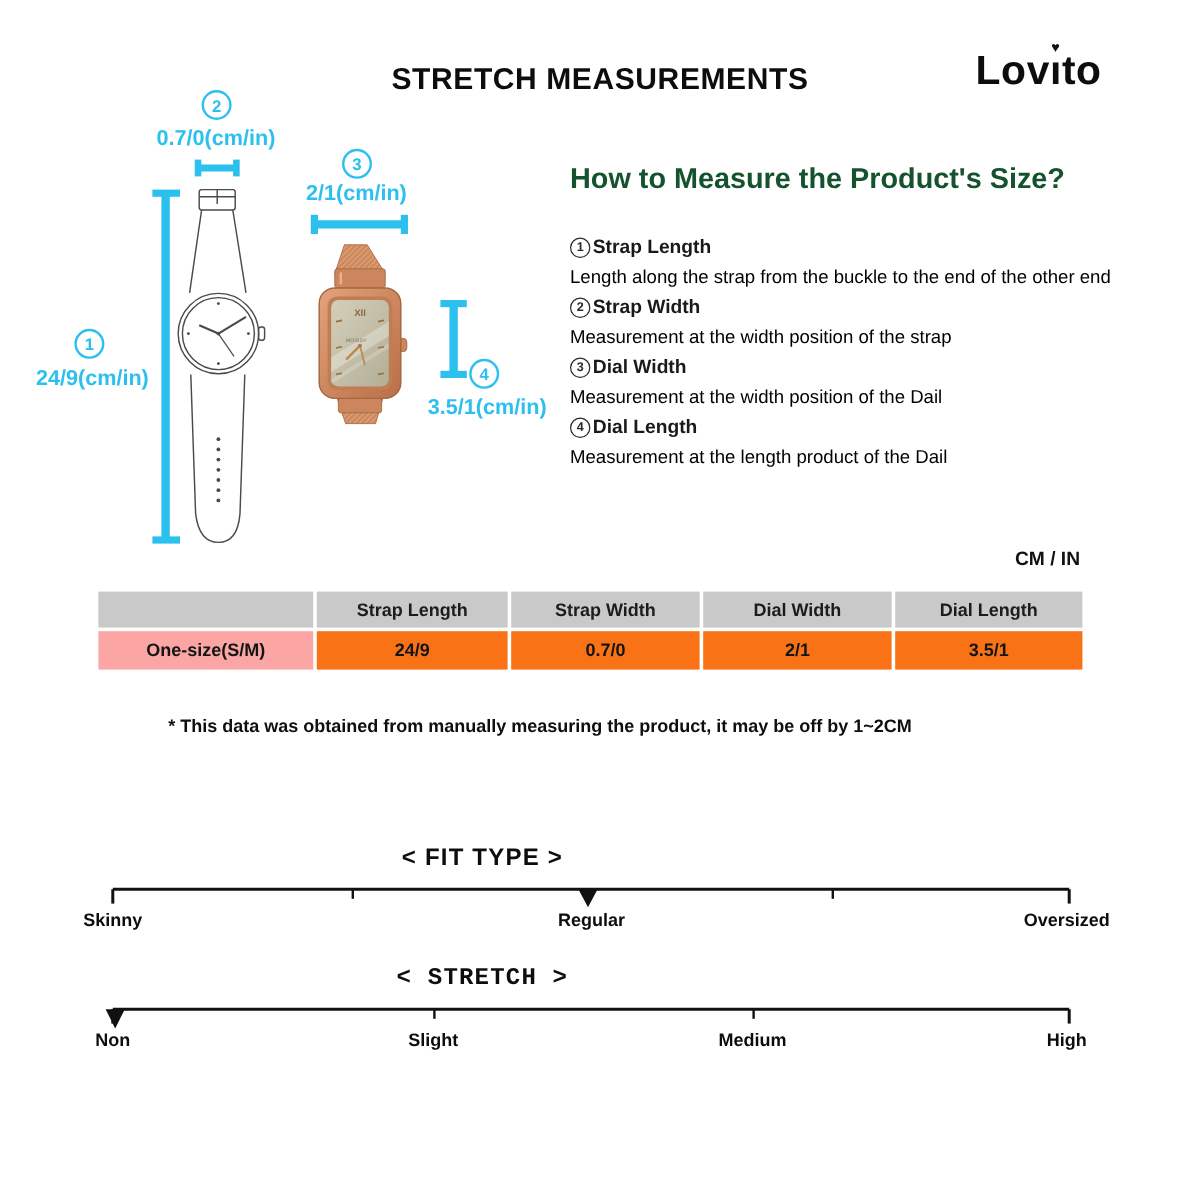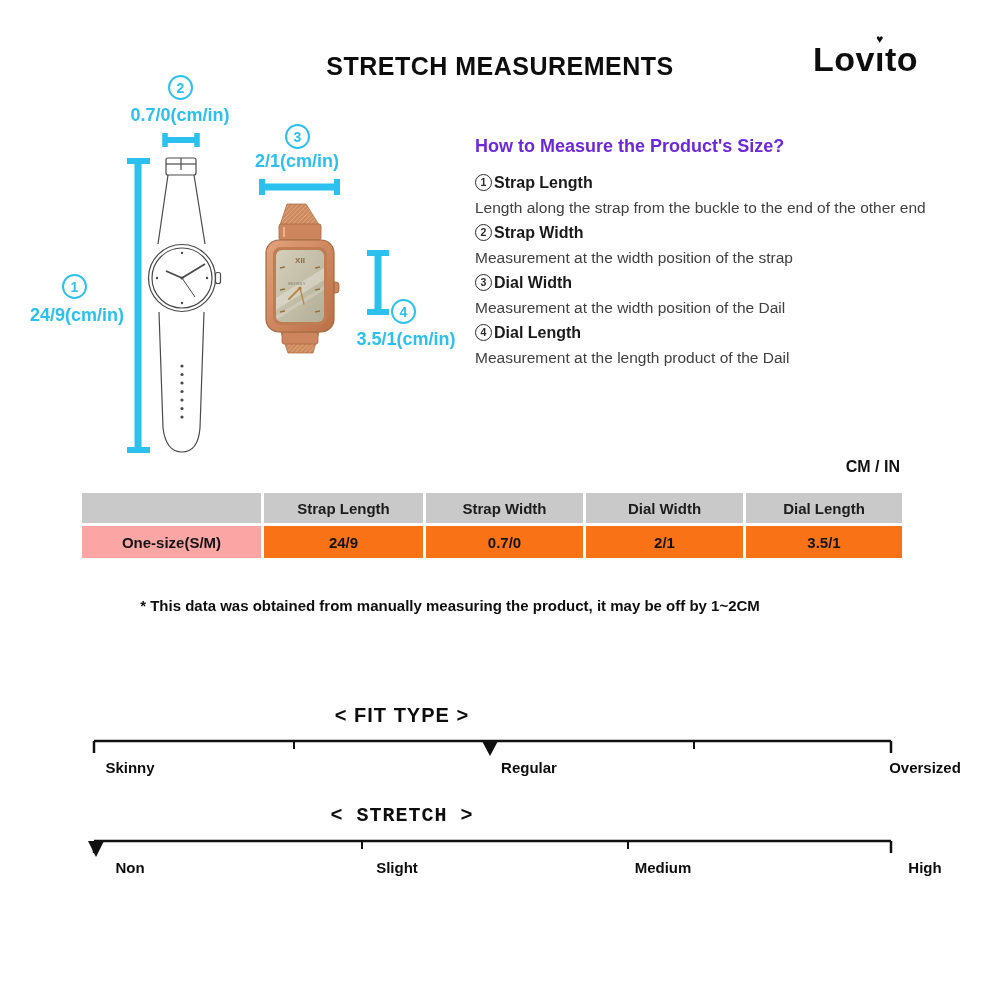--- a/index.html
+++ b/index.html
@@ -17,42 +17,42 @@
 
   .gfx { position:absolute; top:0; left:0; }
 
   .circ { position:absolute; display:flex; align-items:center; justify-content:center;
     border-radius:50%; font-weight:600; }
   .circ.cyan { width:25px; height:25px; border:2px solid #2BC0EE; color:#2BC0EE; font-size:14px; }
   .ann-label { position:absolute; transform:translateX(-50%); color:#2BC0EE;
     font-size:18px; font-weight:700; white-space:nowrap; }
 
   .howto { position:absolute; left:475px; top:136px; width:472px; }
-  .howto h2 { font-size:18px; font-weight:700; margin-bottom:13px; color:#6d28d9; }
+  .howto h2 { font-size:24px; font-weight:700; margin-bottom:30px; color:#14532d; }
   .hm-title { font-size:16px; font-weight:700; line-height:25px; display:flex; align-items:center; color:#1a1a1a; }
   .circ.dark { position:static; width:17px; height:17px; border:1.2px solid #2a2a2a; color:#2a2a2a;
     font-size:10.5px; font-weight:600; margin-right:2px; flex:0 0 auto; }
-  .hm-desc { font-size:15.5px; line-height:25px; color:#404040; font-weight:400; }
+  .hm-desc { font-size:15.5px; line-height:25px; color:#000000; font-weight:400; }
 
   .unit-label { position:absolute; top:458px; right:100px; font-size:16px; font-weight:700; }
 
   .mtable { position:absolute; left:82px; top:493px; display:grid;
     grid-template-columns:179px 159px 157px 157px 156px; gap:3px; }
   .mtable .cell { display:flex; align-items:center; justify-content:center; font-size:15px; }
   .mtable .th { background:#c9c9c9; height:30px; font-weight:600; color:#1c1c1c; }
   .mtable .td { background:#f97316; height:32px; font-weight:700; color:#141414; }
   .mtable .td.size { background:#fca5a5; }
 
   .disclaimer { position:absolute; top:597px; left:0; width:900px; text-align:center;
     font-size:15px; font-weight:700; color:#0f0f0f; }
 
   .scale-title { position:absolute; left:0; width:804px; text-align:center;
     font-size:20px; font-weight:800; letter-spacing:1px; color:#0d0d0d; }
   .scale-label { position:absolute; transform:translateX(-50%); font-size:15px;
-    font-weight:700; white-space:nowrap; color:#0d0d0d;margin-left:36px; }
+    font-weight:700; white-space:nowrap; color:#0d0d0d; }
 </style>
 </head>
 <body>
 
 <div class="page">
 
   <div class="page-title">STRETCH MEASUREMENTS</div>
 
   <div class="brand-logo"><span>Lov</span><span class="iwrap"><span>ı</span><span class="heart">♥</span></span><span>to</span>
   </div>

